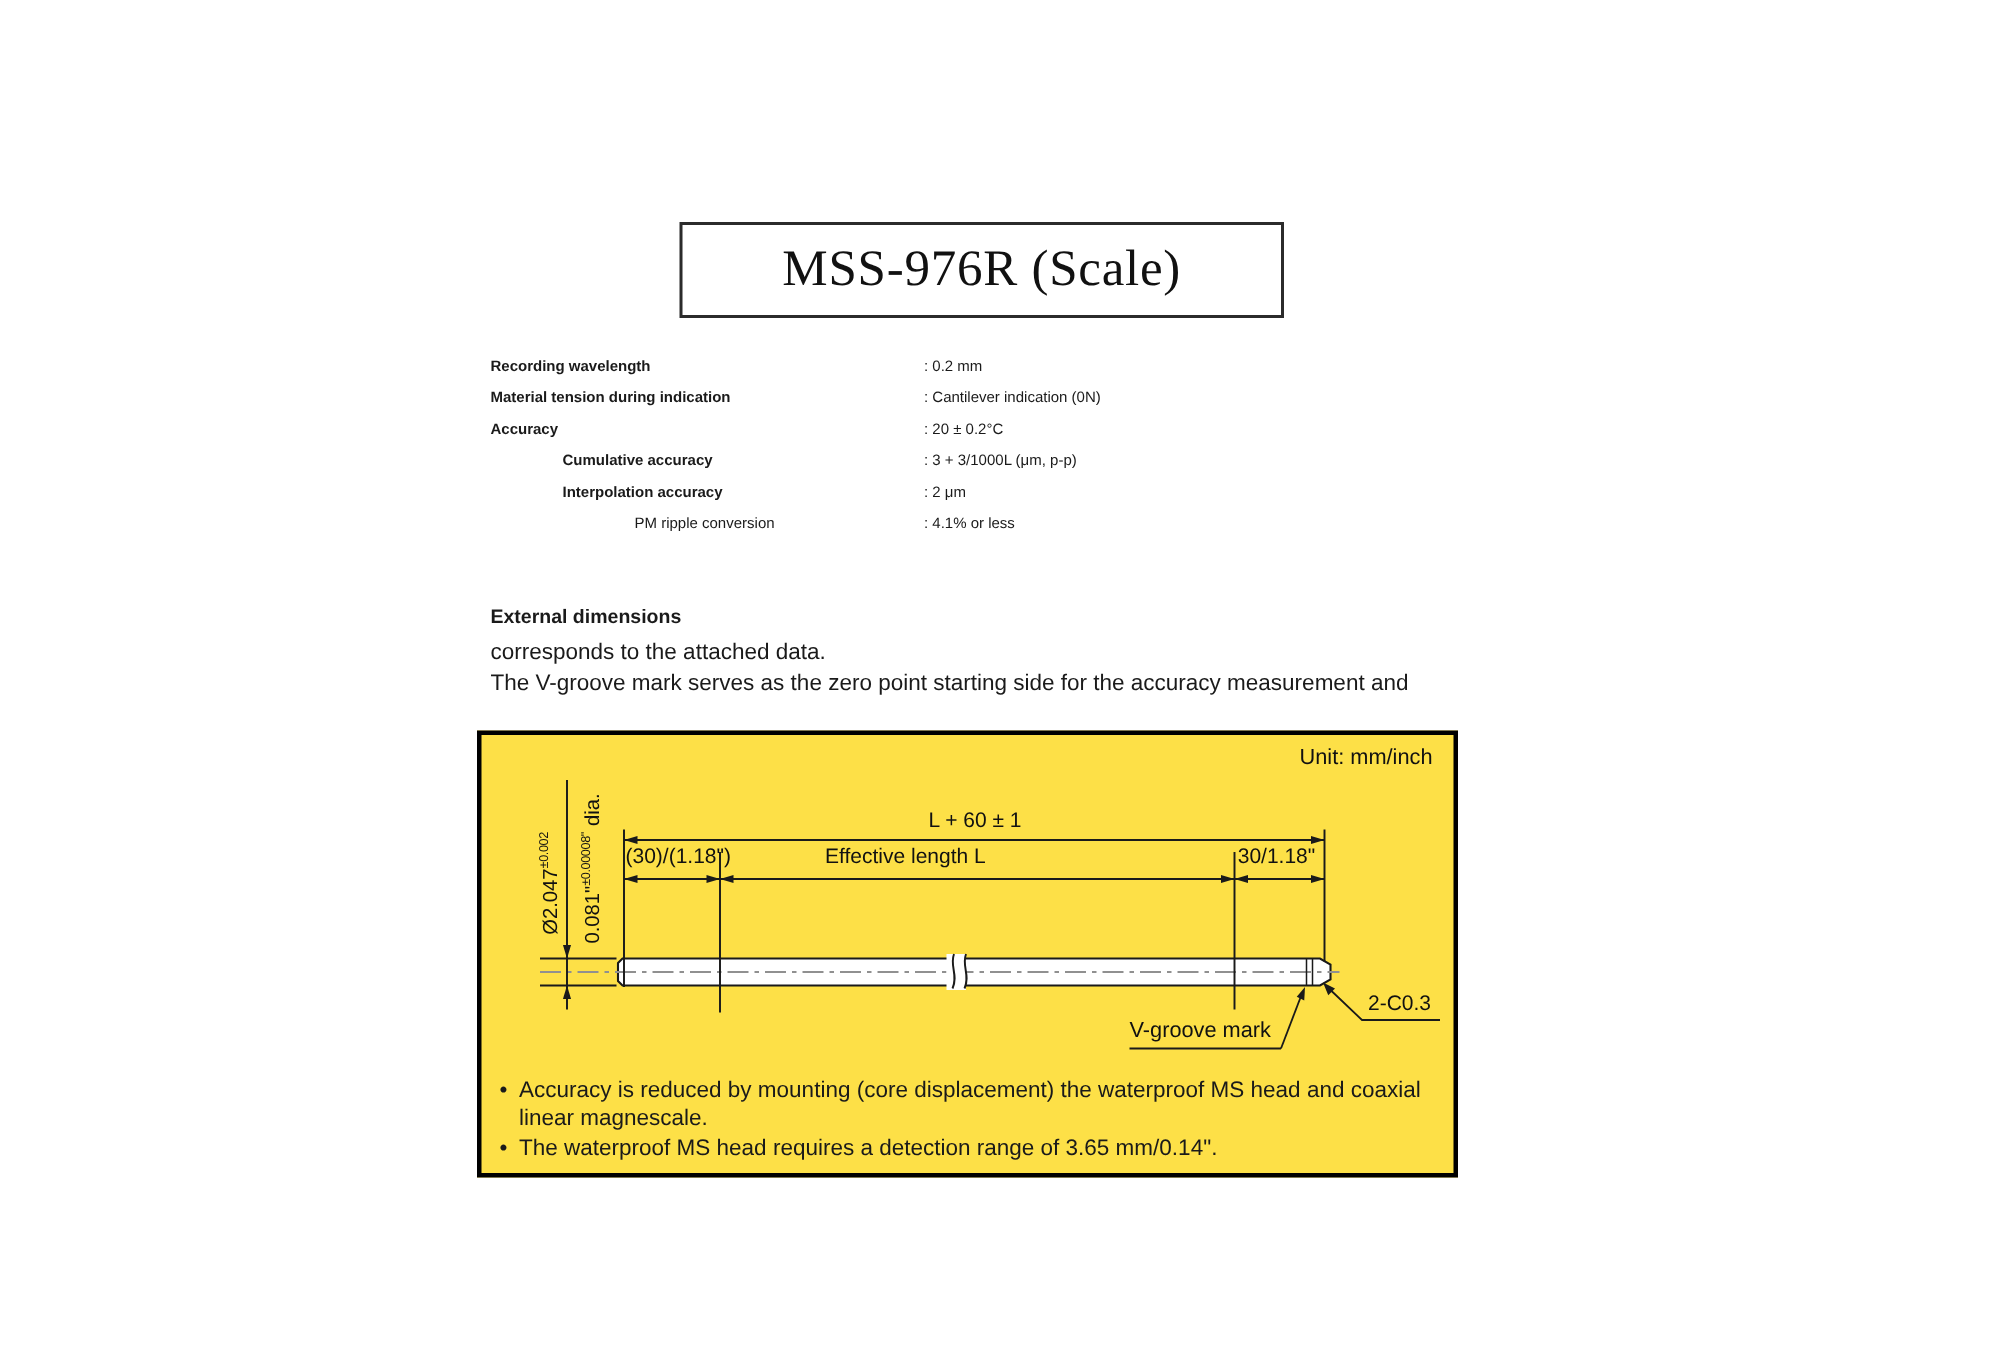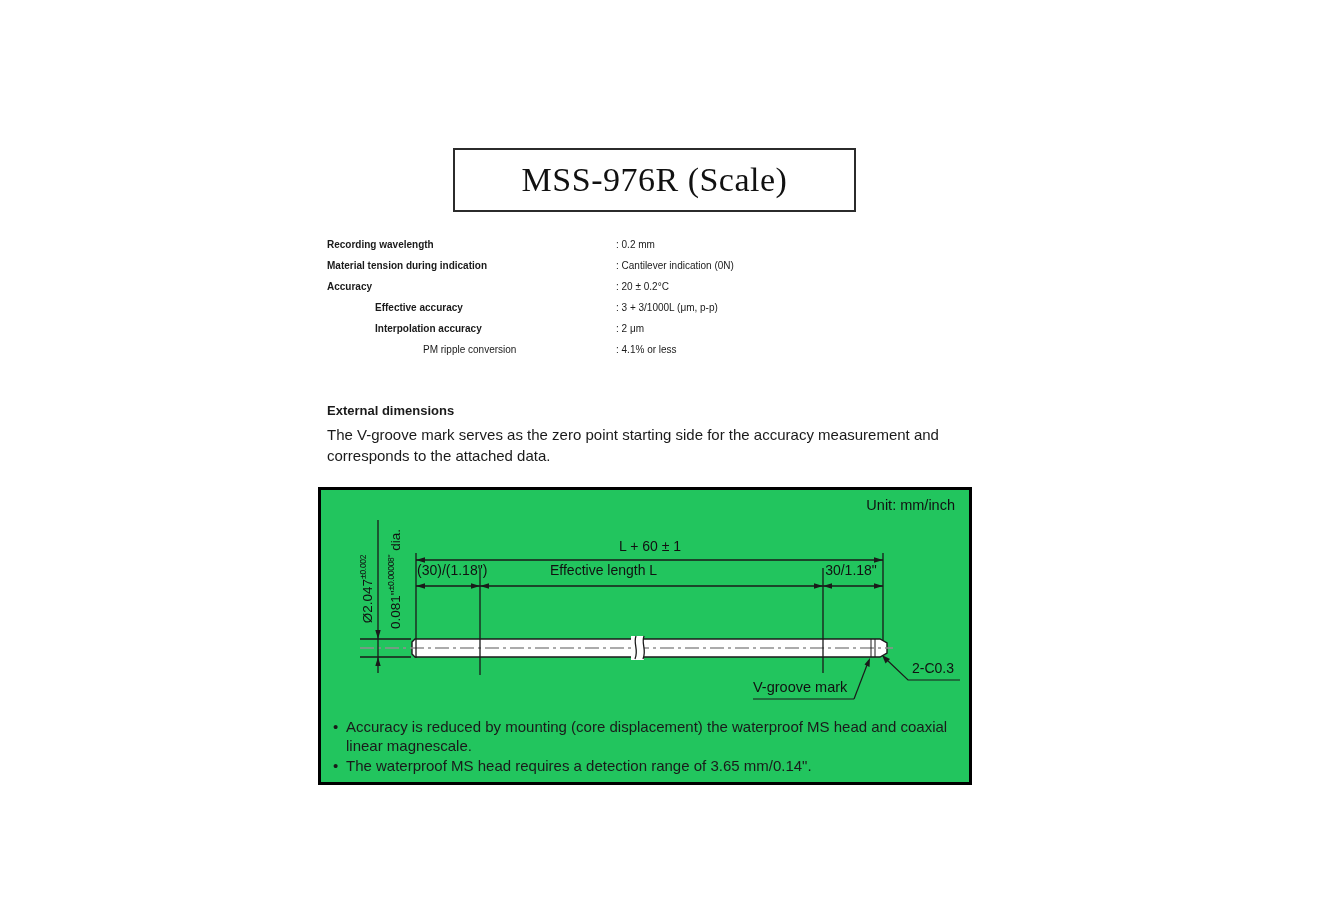--- a/index.html
+++ b/index.html
@@ -29,21 +29,21 @@
   .spec-row.ind2 .spec-label { left:96px; }
   .spec-value { position:absolute; left:289px; top:0; }
 
   
   .section-heading { position:absolute; left:327px; top:403px; font-size:13px; font-weight:700; }
   .section-desc { position:absolute; left:327px; top:424px; font-size:15px; line-height:21px; }
 
   
   .diagram-box {
     position:absolute; left:318px; top:487px; width:654px; height:298px;
-    border:3px solid #000; box-sizing:border-box; background:#22c55e;
+    border:3px solid #000; box-sizing:border-box; background:#fde047;
   }
   .diagram-box svg { position:absolute; left:0; top:0; }
   .dlabel { position:absolute; font-size:14px; color:#111; white-space:nowrap; }
   .unit-label { position:absolute; right:14px; top:7px; font-size:14.5px; color:#111; }
   .dim-overall { left:229px; top:48px; width:200px; text-align:center; }
   .dim-left    { left:96px;  top:72px; }
   .dim-eff     { left:229px; top:72px; width:200px; text-align:left; }
   .dim-right   { left:498px; top:72px; width:64px; text-align:center; }
   .vgroove-label { left:432px; top:189px; font-size:14.5px; }
   .chamfer-label { left:591px; top:170px; }
@@ -78,37 +78,37 @@
     </div>
     <div class="spec-row ind0 b">
       <span class="spec-label">Material tension during indication</span>
       <span class="spec-value">: Cantilever indication (0N)</span>
     </div>
     <div class="spec-row ind0 b">
       <span class="spec-label">Accuracy</span>
       <span class="spec-value">: 20 ± 0.2°C</span>
     </div>
     <div class="spec-row ind1 b">
-      <span class="spec-label">Effective accuracy</span>
+      <span class="spec-label">Cumulative accuracy</span>
       <span class="spec-value">: 3 + 3/1000L (μm, p-p)</span>
     </div>
     <div class="spec-row ind1 b">
       <span class="spec-label">Interpolation accuracy</span>
       <span class="spec-value">: 2 μm</span>
     </div>
     <div class="spec-row ind2">
       <span class="spec-label">PM ripple conversion</span>
       <span class="spec-value">: 4.1% or less</span>
     </div>
   </div>
 
   <div class="section-heading">External dimensions</div>
   <div class="section-desc">
+    <div>corresponds to the attached data.</div>
     <div>The V-groove mark serves as the zero point starting side for the accuracy measurement and</div>
-    <div>corresponds to the attached data.</div>
   </div>
 
   <div class="diagram-box">
 
     <svg width="648" height="292" viewBox="0 0 648 292">
       <g stroke="#1a1a1a" stroke-width="1.3" fill="none">
 
         <path d="M91,152 L94,149 L559,149 L566,153 L566,163 L559,167 L94,167 L91,164 Z" fill="#ffffff" stroke-width="1.4"></path>
 
         <line x1="39" y1="158" x2="572" y2="158" stroke="#909090" stroke-width="1.4" stroke-dasharray="14 4 3 4"></line>

